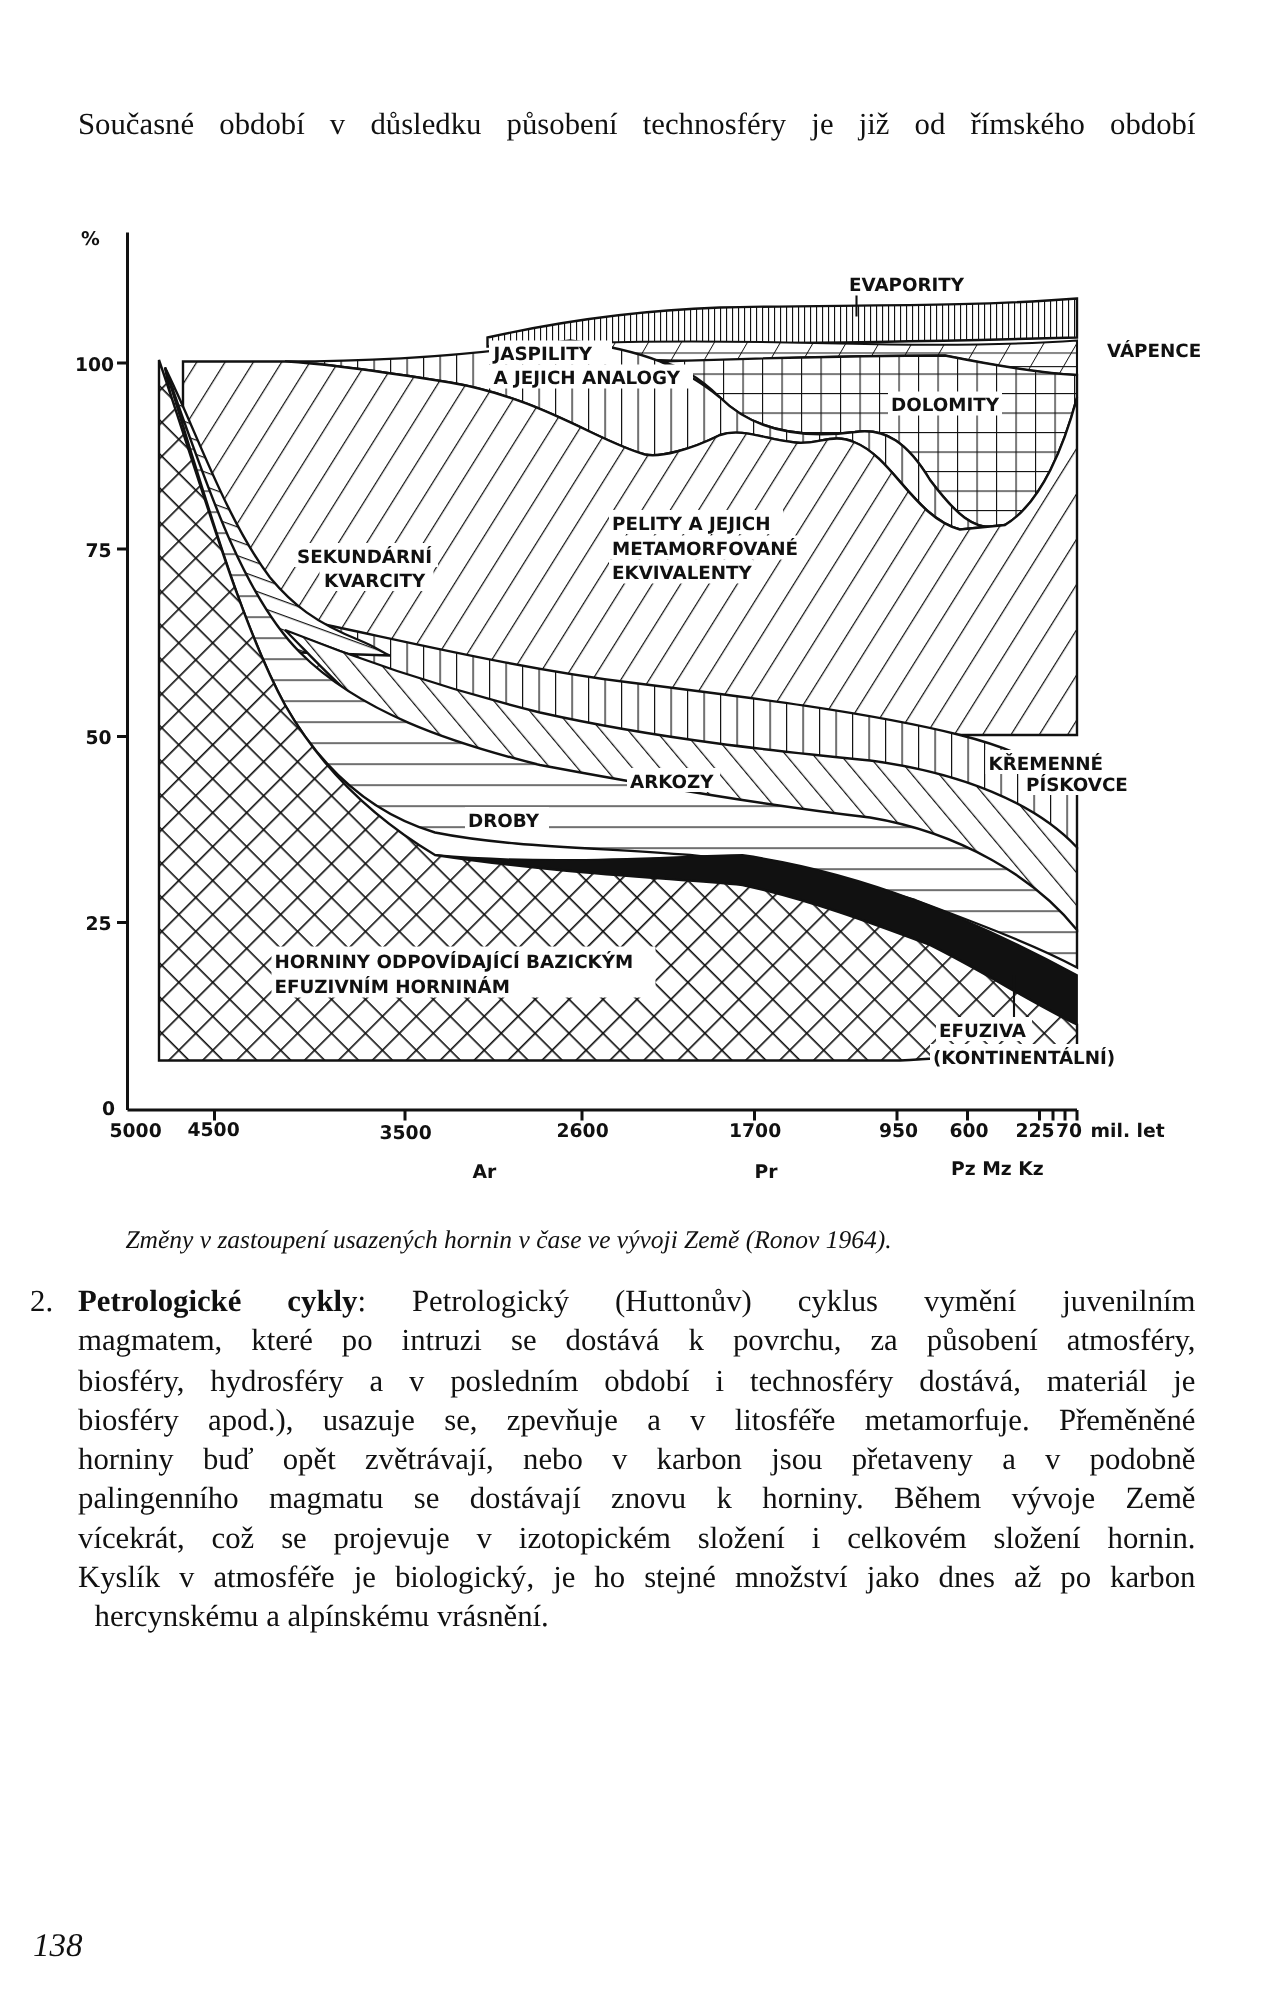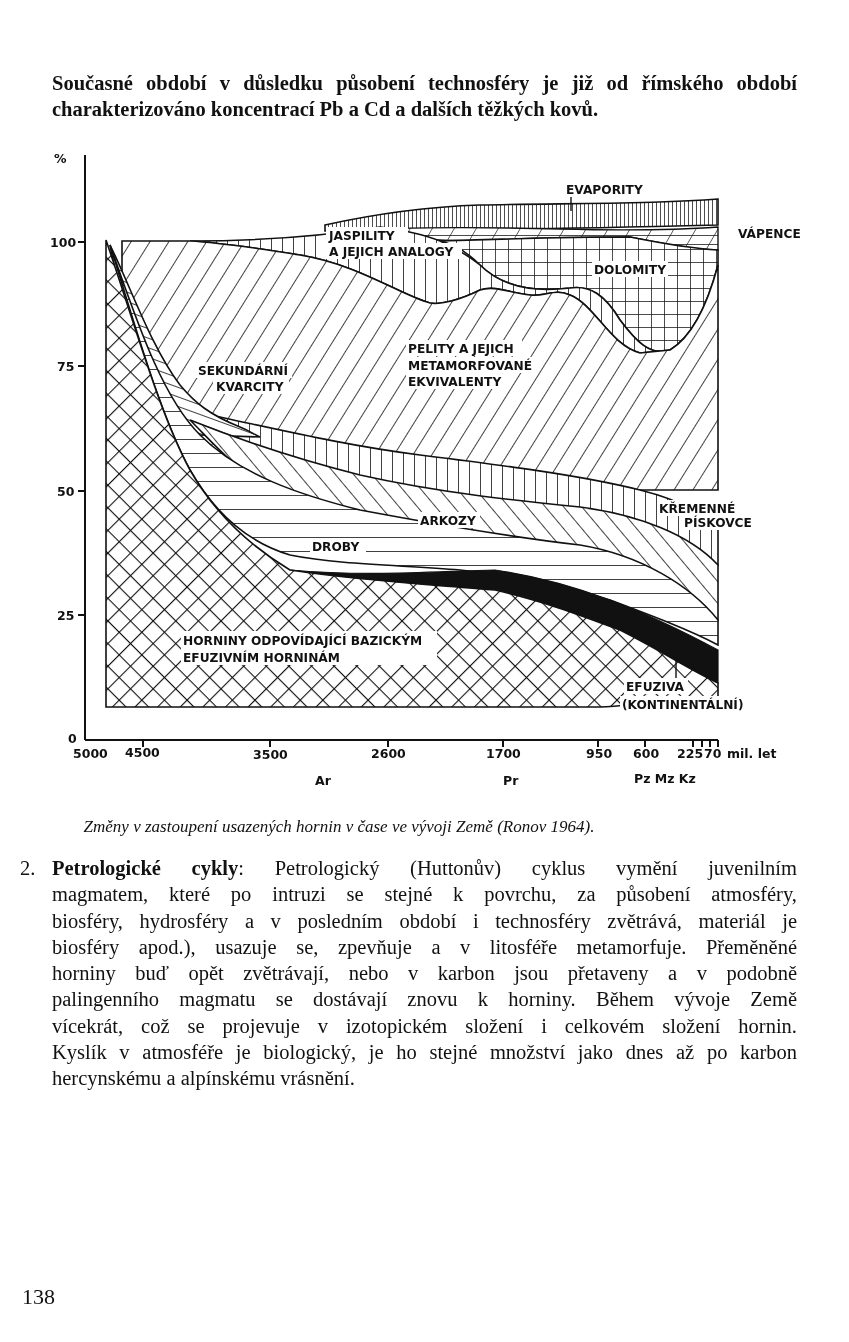--- a/index.html
+++ b/index.html
@@ -1,41 +1,40 @@
 <!DOCTYPE html>
 <html><head>
 <meta charset="utf-8">
 <style>
   html, body { margin:0; padding:0; background:#ffffff; }
   body { width:849px; height:1342px; position:relative; overflow:hidden;
          font-family:"Liberation Serif", serif; color:#111; }
   .para-top { position:absolute; left:52px; top:70px; width:745px;
               font-size:20.5px; line-height:26px; text-align:justify; }
-  .para-top span { display:block; text-align:justify; text-align-last:justify;font-weight:bold; }
+  .para-top span { display:block; text-align:justify; text-align-last:justify; }
   .para-top span.last { text-align-last:left; }
   .figure { position:absolute; left:40px; top:145px; width:780px; height:660px; }
   .figure svg { width:780px; height:660px; display:block; }
   .caption { position:absolute; left:0; width:678px; top:817px; text-align:center;
              font-style:italic; font-size:17px; }
   .list { position:absolute; left:20px; top:855px; width:777px; font-size:20.5px; line-height:26.3px; }
   .list .num { position:absolute; left:0; top:0; }
   .list .body { position:absolute; left:32px; width:745px; }
   .list .line { display:block; text-align:justify; text-align-last:justify; white-space:nowrap; }
-  .list .line.last { text-align-last:left; }
+  .list .line.last { text-align-last:left;margin-left:11px; }
   .list b { font-weight:bold;margin-top:28px; }
-  .pagenum { position:absolute; left:22px; top:1284px; font-size:22px; }
+  .pagenum { position:absolute; left:22px; top:1284px; font-style:italic; font-size:22px; }
   .lbl { font-family:"DejaVu Sans", sans-serif; font-weight:bold; font-size:12.2px; fill:#111; }
   .ax { font-family:"DejaVu Sans", sans-serif; font-weight:bold; font-size:12.5px; fill:#111; }
 </style>
 </head>
 <body>
 
 <div class="para-top">
   <span>Současné období v důsledku působení technosféry je již od římského období</span>
-  <span class="last">charakterizováno koncentrací Pb a Cd a dalších těžkých kovů.</span>
 </div>
 
 <div class="figure">
 <svg viewBox="0 0 780 660" xmlns="http://www.w3.org/2000/svg">
   <defs>
     <pattern id="pCross" width="16" height="16" patternUnits="userSpaceOnUse" patternTransform="rotate(45)">
       <rect width="16" height="16" fill="#fff"></rect>
       <line x1="0" y1="0" x2="0" y2="16" stroke="#111" stroke-width="2.2"></line>
       <line x1="0" y1="0" x2="16" y2="0" stroke="#111" stroke-width="2.2"></line>
     </pattern>
@@ -185,22 +184,22 @@
   <text class="lbl" x="582" y="564">(KONTINENTÁLNÍ)</text>
 </svg>
 </div>
 
 <div class="caption">Změny v zastoupení usazených hornin v čase ve vývoji Země (Ronov 1964).</div>
 
 <div class="list">
   <span class="num">2.</span>
   <div class="body">
     <span class="line"><b>Petrologické cykly</b><span>: Petrologický (Huttonův) cyklus vymění juvenilním</span></span>
-    <span class="line">magmatem, které po intruzi se stejné k povrchu, za působení atmosféry,</span>
-    <span class="line">biosféry, hydrosféry a v posledním období i technosféry zvětrává, materiál je</span>
+    <span class="line">magmatem, které po intruzi se dostává k povrchu, za působení atmosféry,</span>
+    <span class="line">biosféry, hydrosféry a v posledním období i technosféry dostává, materiál je</span>
     <span class="line">biosféry apod.), usazuje se, zpevňuje a v litosféře metamorfuje. Přeměněné</span>
     <span class="line">horniny buď opět zvětrávají, nebo v karbon jsou přetaveny a v podobně</span>
     <span class="line">palingenního magmatu se dostávají znovu k horniny. Během vývoje Země</span>
     <span class="line">vícekrát, což se projevuje v izotopickém složení i celkovém složení hornin.</span>
     <span class="line">Kyslík v atmosféře je biologický, je ho stejné množství jako dnes až po karbon</span>
     <span class="line last">hercynskému a alpínskému vrásnění.</span>
   </div>
 </div>
 
 <div class="pagenum">138</div>

